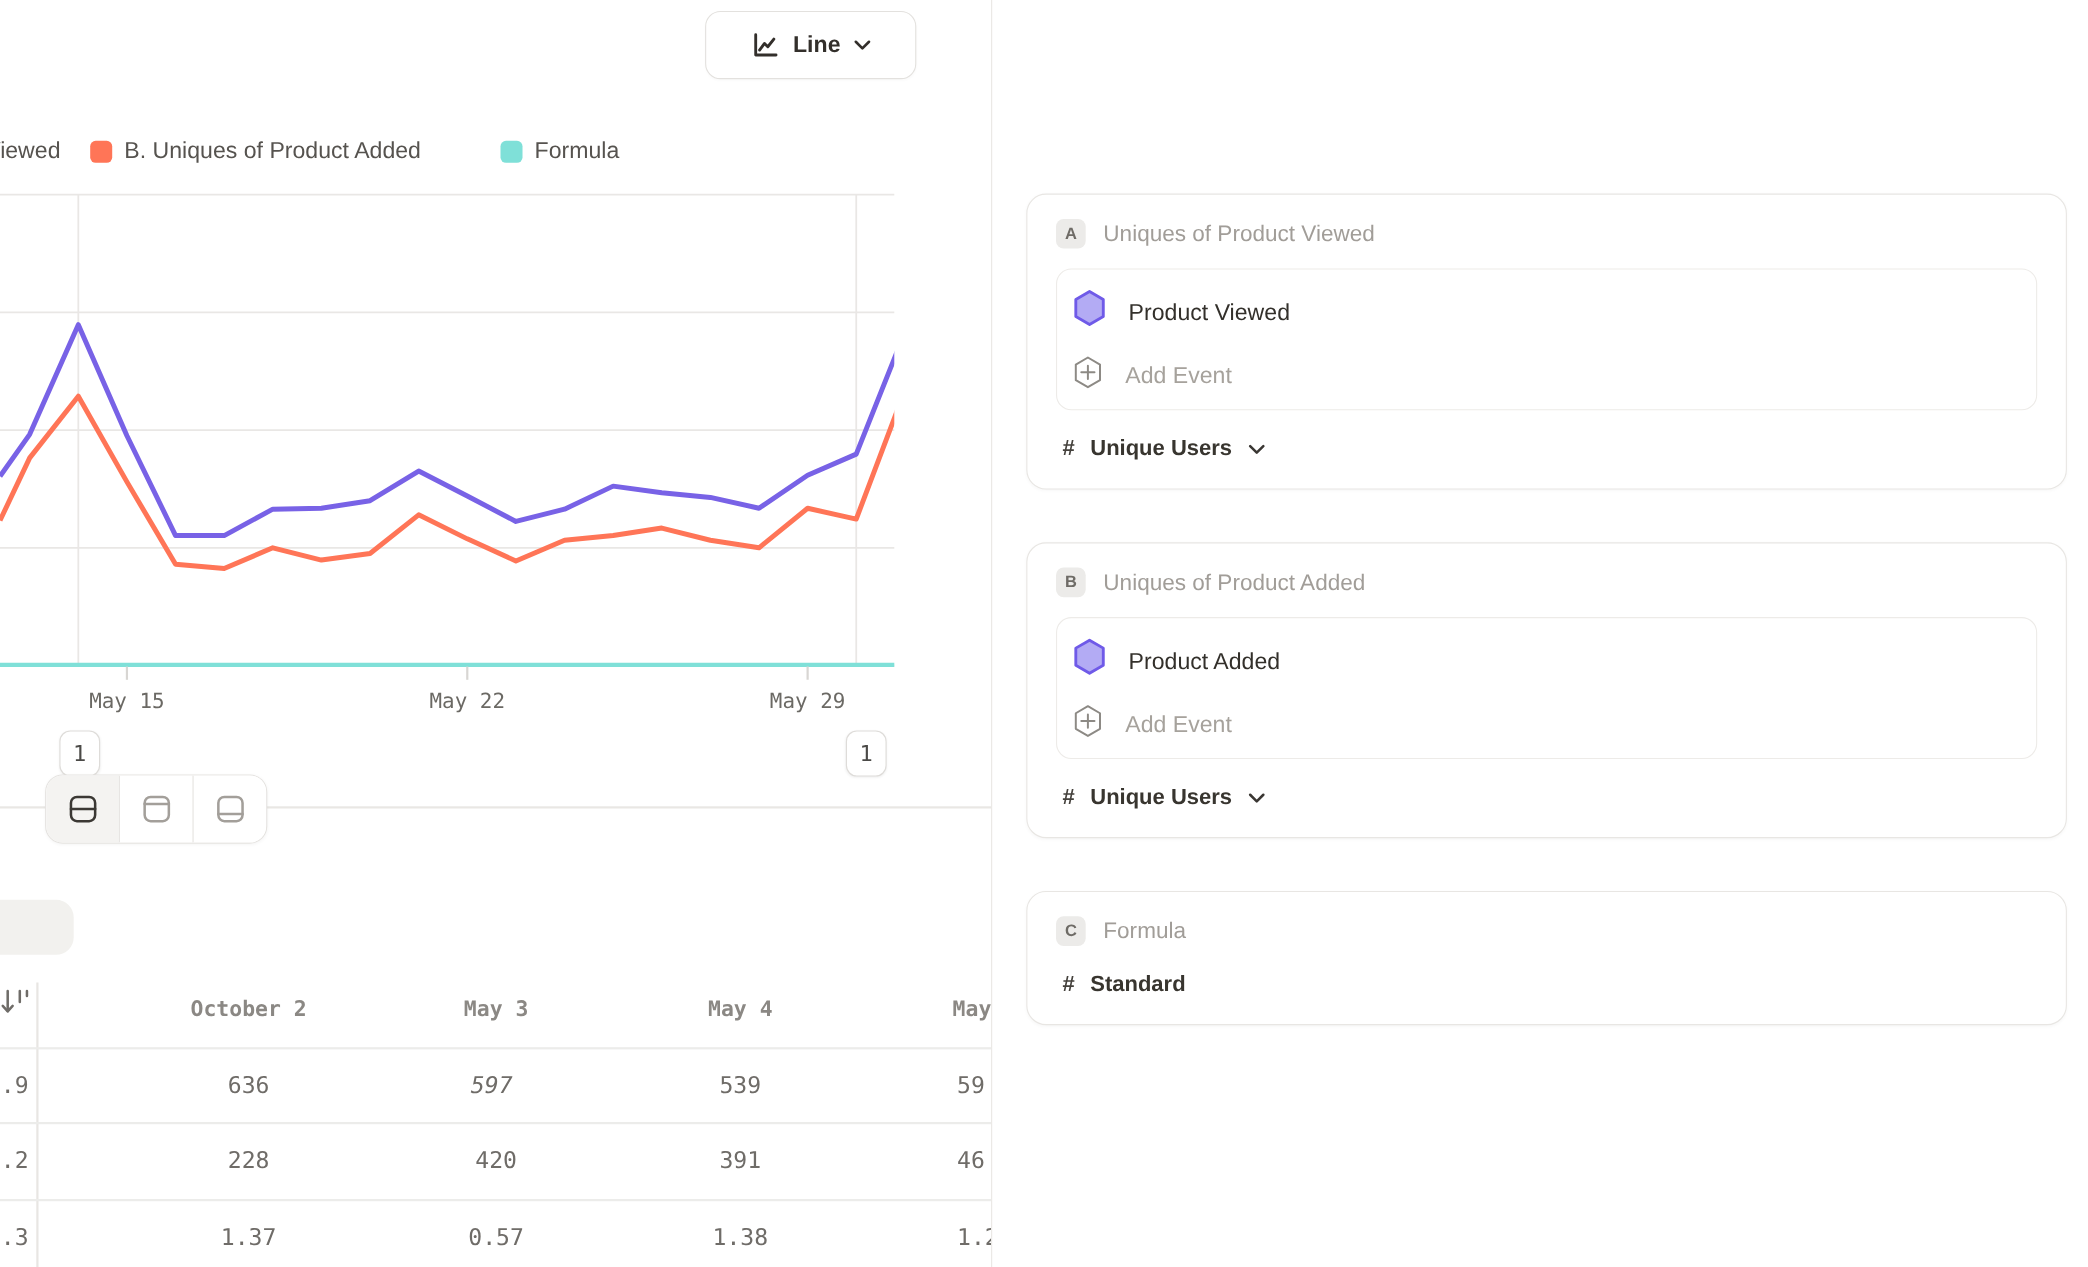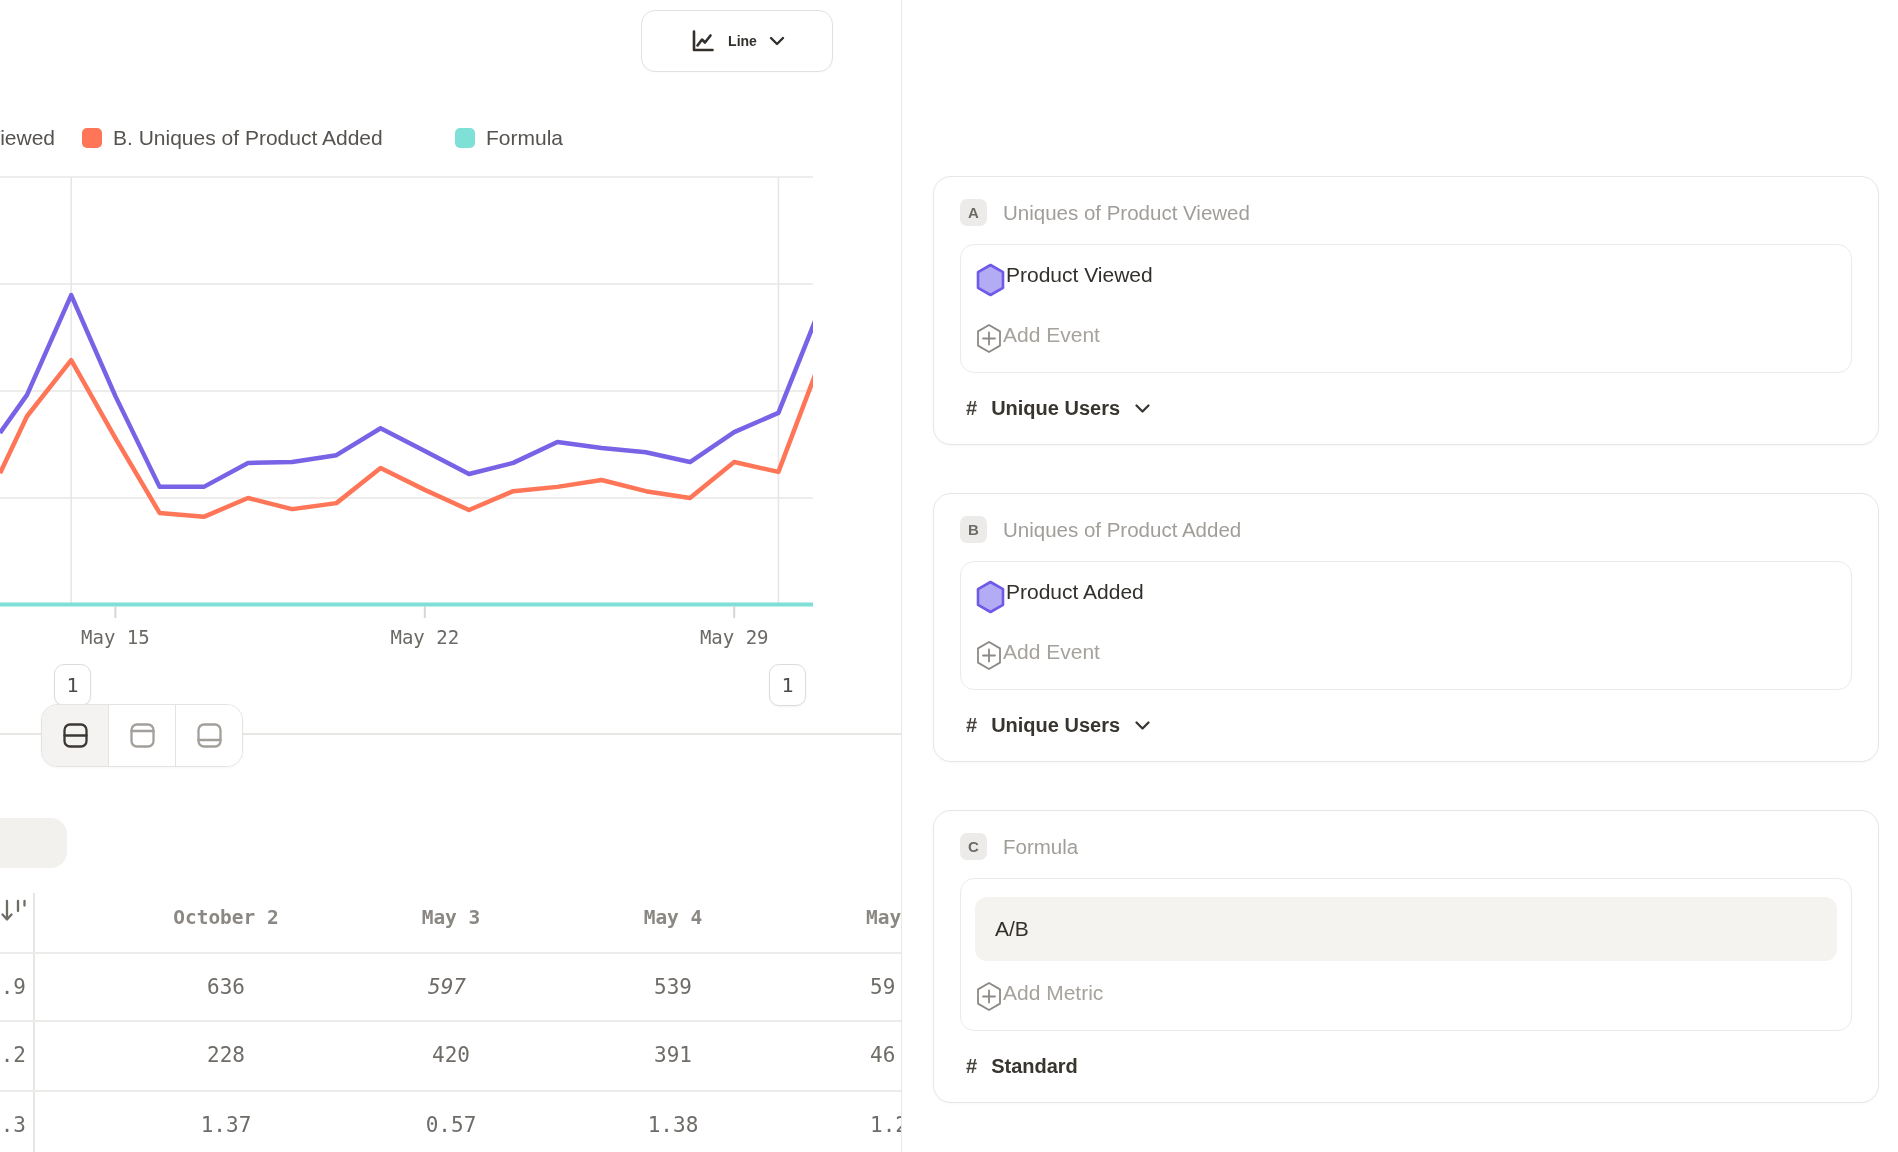--- a/index.html
+++ b/index.html
@@ -5,21 +5,21 @@
   html,body{margin:0;padding:0;background:#fff;}
   .stage{position:relative;width:1898px;height:1152px;background:#fff;overflow:hidden;
          font-family:"Liberation Sans",sans-serif;color:#33302b;}
 
   
   .chart-pane{position:absolute;left:0;top:0;width:901px;height:1152px;overflow:hidden;background:#fff;}
 
   .line-type-btn{position:absolute;left:641px;top:10px;width:192px;height:62px;border:1.5px solid #e3e1de;
     border-radius:14px;background:#fff;display:flex;align-items:center;justify-content:center;gap:12px;
     cursor:pointer;box-shadow:0 1px 2px rgba(0,0,0,.02);}
-  .line-type-btn .lbl{font-size:14px;font-weight:700;color:#332f2b;}
+  .line-type-btn .lbl{font-size:21px;font-weight:700;color:#332f2b;}
 
   .legend{position:absolute;left:0;top:126px;height:30px;width:100%;}
   .lg-item{position:absolute;display:flex;align-items:center;gap:11px;white-space:nowrap;}
   .lg-item .sw{width:20px;height:20px;border-radius:5px;flex:0 0 auto;}
   .lg-item .lg-lbl{font-size:21px;color:#56534f;}
   .lg-a{left:55px;transform:translateX(-100%);} 
   .lg-b{left:82px;}
   .lg-c{left:455px;} .sw-b{background:#FF7557;} .sw-c{background:#7FE0D8;}
 
   .chart-svg{position:absolute;left:0;top:170px;}
@@ -62,21 +62,21 @@
   .add-metric-btn{width:34px;height:34px;display:flex;align-items:center;justify-content:center;cursor:pointer;}
 
   .cards{position:absolute;left:31px;top:176px;width:946px;display:flex;flex-direction:column;gap:48px;}
   .card{background:#fff;border:1.5px solid #e8e6e3;border-radius:18px;padding:22px 26px 24px 26px;
     box-shadow:0 1px 3px rgba(0,0,0,.03);}
   .card-head{display:flex;align-items:center;gap:16px;}
   .badge{width:27px;height:27px;border-radius:7px;background:#ecebe9;display:flex;align-items:center;
     justify-content:center;font-size:15px;font-weight:700;color:#6e6b66;}
   .card-title{font-size:20.5px;color:#a19d98;}
   .inner-box{margin-top:18px;border:1.5px solid #edebe8;border-radius:14px;padding:18px 14px;}
-  .ev-row{display:flex;align-items:flex-start;cursor:pointer;}
+  .ev-row{display:flex;align-items:flex-end;gap:20px;cursor:pointer;}
   .ev-row + .ev-row{margin-top:26px;}
   .ev-label{font-size:21px;font-weight:500;color:#33302b;}
   .add-label{font-size:21px;color:#a6a29c;}
   .formula-input{background:#f4f3f0;border-radius:12px;height:64px;display:flex;align-items:center;
     padding:0 20px;font-size:21px;color:#33302b;cursor:text;}
   .formula-input + .ev-row{margin-top:20px;}
   .card-foot{margin-top:24px;padding-left:6px;display:flex;align-items:center;gap:14px;cursor:pointer;}
   .hash{font-size:20px;font-weight:700;color:#45423d;}
   .measure-lbl{font-size:20px;font-weight:600;color:#38352f;}
 </style>
@@ -267,30 +267,20 @@
             <path d="M2.5 2.5 L8.5 8.5 L14.5 2.5" stroke="#3a3733" stroke-width="2.3" stroke-linecap="round" stroke-linejoin="round"></path>
           </svg>
         </div>
       </div>
 
       <div class="card">
         <div class="card-head">
           <span class="badge">C</span>
           <span class="card-title">Formula</span>
         </div>
-        <div class="inner-box">
-          <div class="formula-input">A/B</div>
-          <div class="ev-row">
-            <svg width="28" height="31" viewBox="0 0 28 31" fill="none" stroke="#8d8a85" stroke-width="1.8">
-              <path d="M14 2 L25 8.4 V22.6 L14 29 V29 L3 22.6 V8.4 Z" stroke-linejoin="round"></path>
-              <path d="M14 9.5 V21.5 M8 15.5 H20" stroke-linecap="round"></path>
-            </svg>
-            <span class="add-label">Add Metric</span>
-          </div>
-        </div>
         <div class="card-foot">
           <span class="hash">#</span>
           <span class="measure-lbl">Standard</span>
         </div>
       </div>
 
     </div>
   </aside>
 </div>
 

